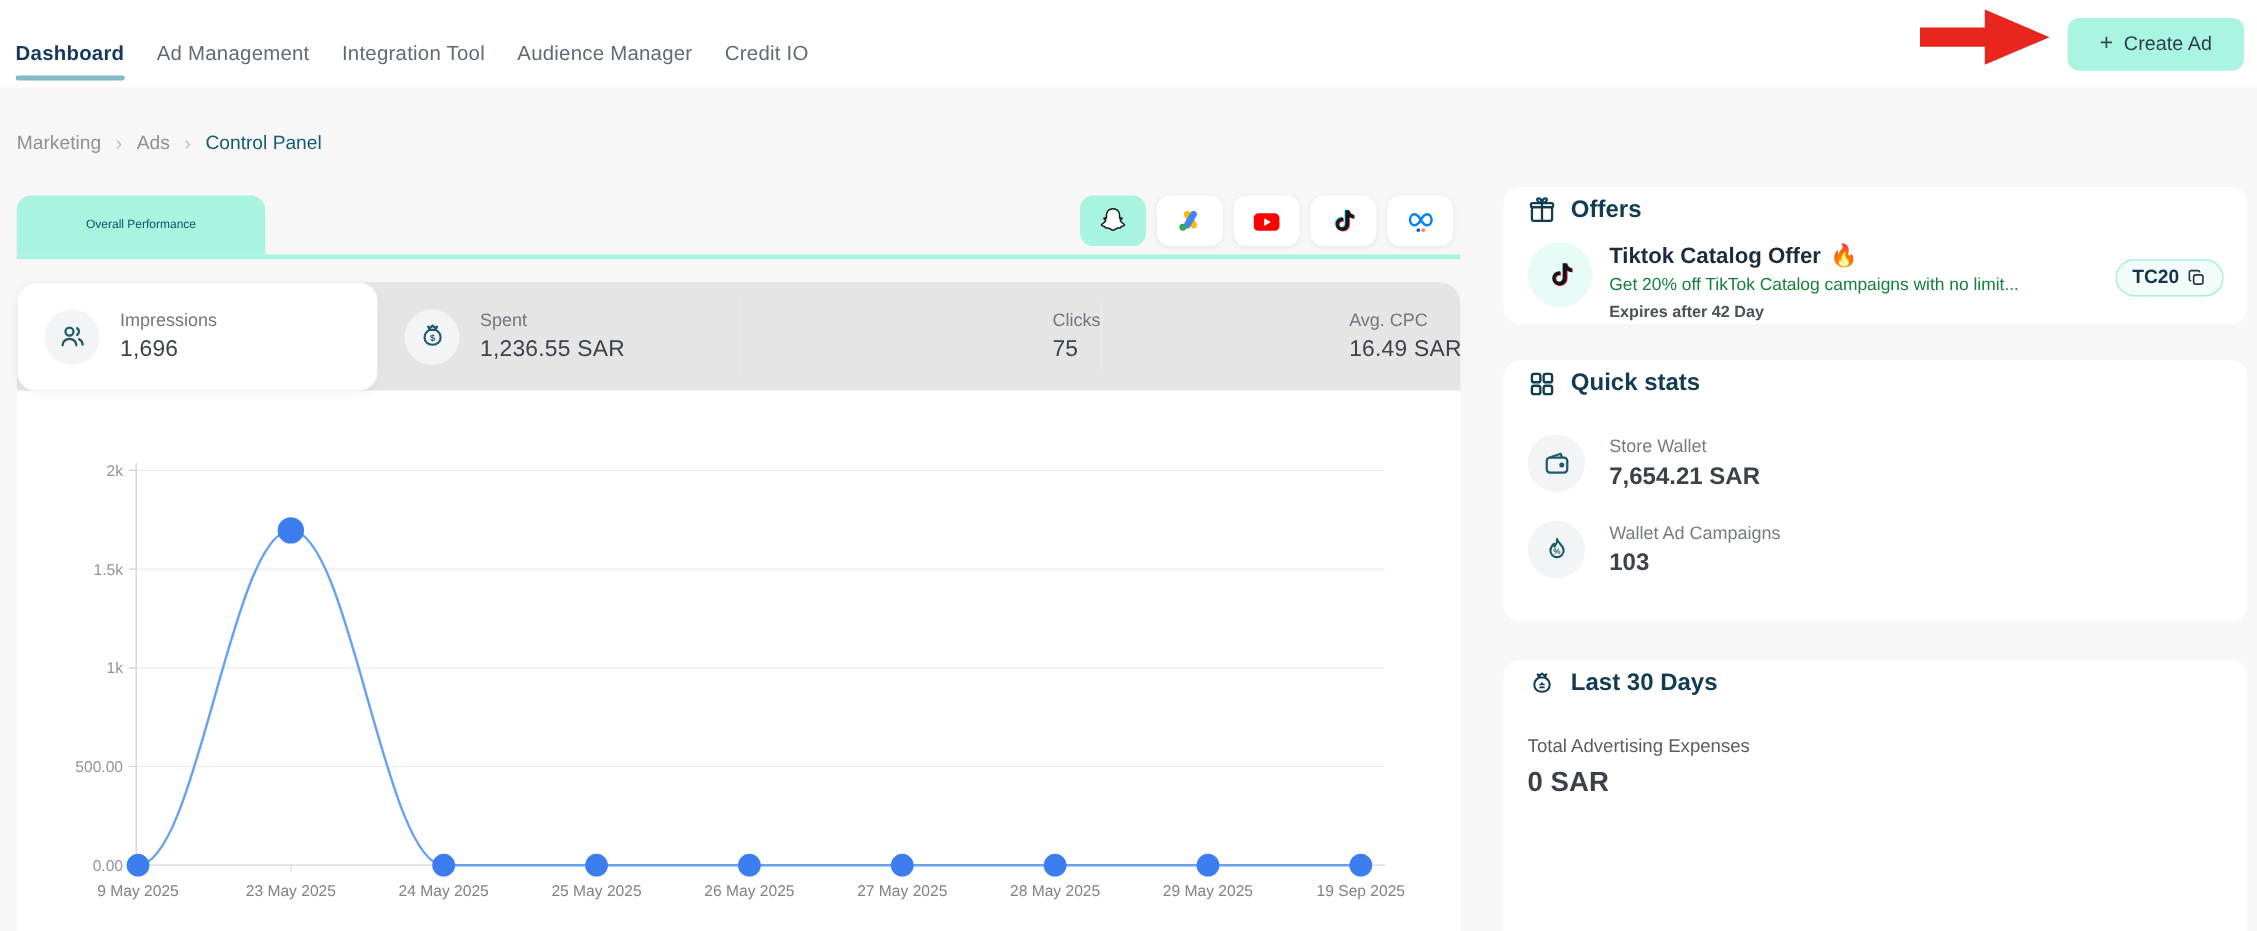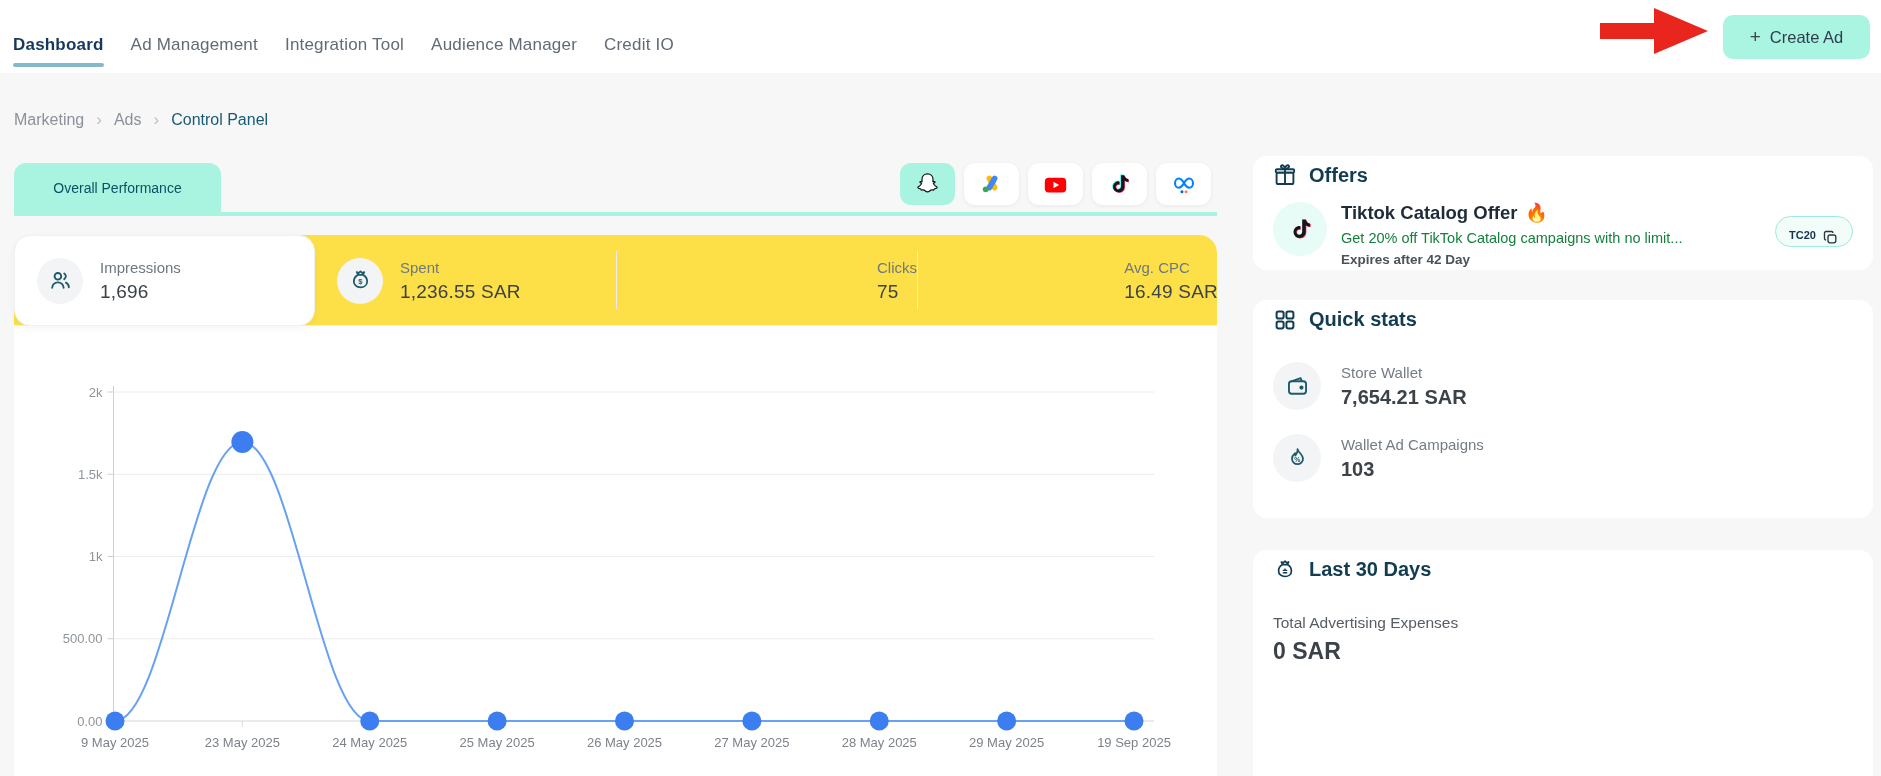--- a/index.html
+++ b/index.html
@@ -19,29 +19,29 @@
   
   .content { position:absolute; left:0; top:73px; width:100%; height:703px; background:#f7f7f7; }
 
   
   .breadcrumb { position:absolute; left:14px; top:88px; display:flex; gap:12px; align-items:center; font-size:16px;margin-top:22px; }
   .crumb { color:#8b9199; cursor:pointer; }
   .crumb-sep { color:#b9bfc5; font-size:17px; }
   .crumb.current { color:#175a74; font-weight:500; }
 
   
-  .perf-tab { position:absolute; left:14px; top:163px; width:207px; height:49px; background:#a9f4e1; border-radius:12px 12px 0 0; display:flex; align-items:center; justify-content:center; font-size:14px; color:#0d5062; cursor:pointer; }
+  .perf-tab { position:absolute; left:14px; top:163px; width:207px; height:49px; background:#a9f4e1; border-radius:12px 12px 0 0; display:flex; align-items:center; justify-content:center; font-size:10px; color:#0d5062; cursor:pointer; }
   .tab-underline { position:absolute; left:14px; top:212px; width:1203px; height:4px; background:#a9f4e1; }
   .platforms { position:absolute; left:900px; top:163px; display:flex; gap:9px; }
   .platform-btn { width:55px; height:42px; border-radius:11px; background:#fff; border:none; display:flex; align-items:center; justify-content:center; cursor:pointer; box-shadow:0 1px 4px rgba(0,0,0,.06); }
   .platform-btn.selected { background:#a9f4e1; box-shadow:none; }
 
   
   .panel { position:absolute; left:14px; top:235px; width:1203px; height:541px; background:#fff; border-radius:18px 18px 0 0; }
-  .stats-row { position:absolute; left:0; top:0; width:1203px; height:91px; background:#fde047; border-bottom:1px solid #f0f0f0; border-radius:18px 18px 0 0; }
+  .stats-row { position:absolute; left:0; top:0; width:1203px; height:91px; background:#e5e5e5; border-bottom:1px solid #f0f0f0; border-radius:18px 18px 0 0; }
   .stat { position:absolute; top:0; height:91px; width:301px; display:flex; align-items:center; padding-left:22px; cursor:pointer; }
   .stat.selected { background:#fff; border:1px solid #f0f1f1; border-radius:16px; box-shadow:0 3px 8px rgba(0,0,0,.04); }
   .stat.no-icon { padding-left:26px;justify-content:flex-end; }
   .stat-icon { width:46px; height:46px; border-radius:50%; background:#f3f4f5; display:flex; align-items:center; justify-content:center; margin-right:17px; flex:none; }
   .stat-label { font-size:15px; color:#6f7781; margin-bottom:5px; }
   .stat-value { font-size:19px; font-weight:normal; color:#3b4249; letter-spacing:.2px; }
   .v-div { position:absolute; top:16px; bottom:16px; width:1px; background:#ececec; }
 
   .chart-wrap { position:absolute; left:0; top:91px; width:1203px; height:449px; }
 
@@ -49,21 +49,21 @@
   .card { position:absolute; left:1253px; width:620px; background:#fff; border-radius:14px; }
   .card-head { position:absolute; left:20px; top:8px; display:flex; align-items:flex-start; gap:12px; font-size:20px; font-weight:bold; color:#113c51; }
   .card.offers { top:156px; height:114px; }
   .card.quick { top:300px; height:218px; }
   .card.last30 { top:550px; height:240px; }
 
   .offer-avatar { position:absolute; left:20px; top:46px; width:54px; height:54px; border-radius:50%; background:#e7fbf7; display:flex; align-items:center; justify-content:center; }
   .offer-title { position:absolute; left:88px; top:46px; font-size:18.5px; font-weight:bold; color:#1d2b3a; display:flex; gap:8px; align-items:center; }
   .offer-desc { position:absolute; left:88px; top:74px; font-size:14.5px; color:#15803d; }
   .offer-expires { position:absolute; left:88px; top:96px; font-size:13.5px; font-weight:bold; color:#4b525a; }
-  .offer-pill { position:absolute; right:20px; top:60px; height:31px; border:1.5px solid #9debdb; background:#f2fdfa; border-radius:17px; display:flex; align-items:flex-start; gap:6px; padding:12px 13px; font-size:11px; font-weight:bold; color:#16324d; cursor:pointer; }
+  .offer-pill { position:absolute; right:20px; top:60px; height:31px; border:1.5px solid #9debdb; background:#f2fdfa; border-radius:17px; display:flex; align-items:center; gap:6px; padding:1px 13px; font-size:16px; font-weight:bold; color:#16324d; cursor:pointer; }
 
   .qs-item { position:absolute; left:20px; display:flex; align-items:center; }
   .qs-icon { width:48px; height:48px; border-radius:50%; background:#f3f4f5; display:flex; align-items:center; justify-content:center; margin-right:20px; flex:none; }
   .qs-label { font-size:15px; color:#747c84; margin-bottom:5px; }
   .qs-value { font-size:20px; font-weight:bold; color:#3b4249; }
 
   .l30-label { position:absolute; left:20px; top:64px; font-size:15.5px; color:#565d65; }
   .l30-value { position:absolute; left:20px; top:88px; font-size:23px; font-weight:bold; color:#3b4249; }
 </style>
 </head>

